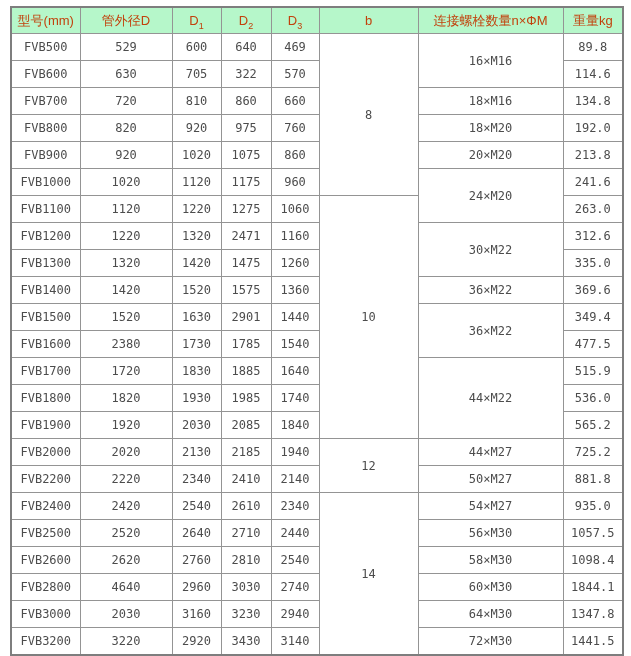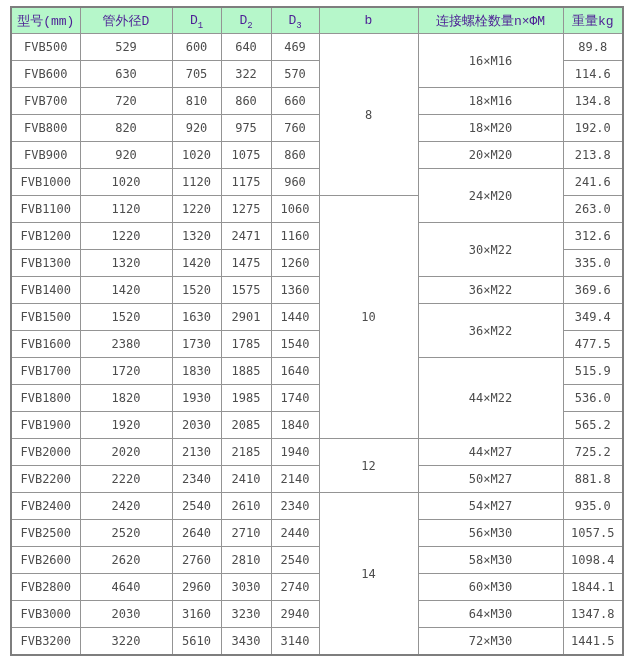--- a/index.html
+++ b/index.html
@@ -20,25 +20,25 @@
   table.spec th, table.spec td {
     border: 1px solid #949494;
     text-align: center;
     vertical-align: middle;
     padding: 0 2px;
     overflow: hidden;
     white-space: nowrap;
   }
   table.spec th {
     background: #b6f7ca;
-    color: #4c1d95;
+    color: #c2410c;
     font-weight: normal;
     font-size: 13px;
     height: 25px;
-    font-family: Liberation Mono, monospace;
+    font-family: Liberation Sans, sans-serif;
   }
   table.spec td {
     color: #4c4c4c;
     font-size: 12px;
     height: 26px;
     background: #ffffff;
   }
   table.spec th sub {
     font-size: 9px;
     line-height: 0;
@@ -272,21 +272,21 @@
           <td>2030</td>
           <td>3160</td>
           <td>3230</td>
           <td>2940</td>
           <td>64×M30</td>
           <td>1347.8</td>
         </tr>
         <tr>
           <td>FVB3200</td>
           <td>3220</td>
-          <td>5610</td>
+          <td>2920</td>
           <td>3430</td>
           <td>3140</td>
           <td>72×M30</td>
           <td>1441.5</td>
         </tr>
       </tbody>
   </table>
 </div>
 
 </body></html>

